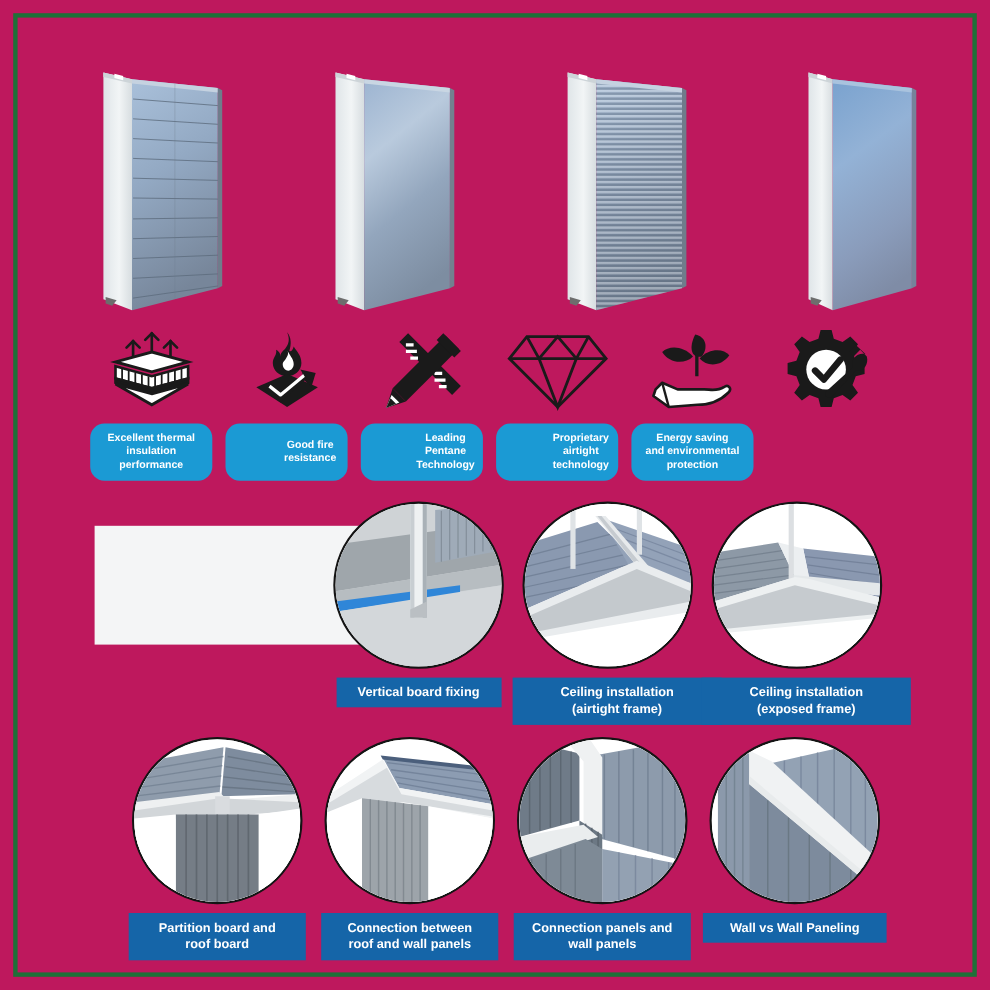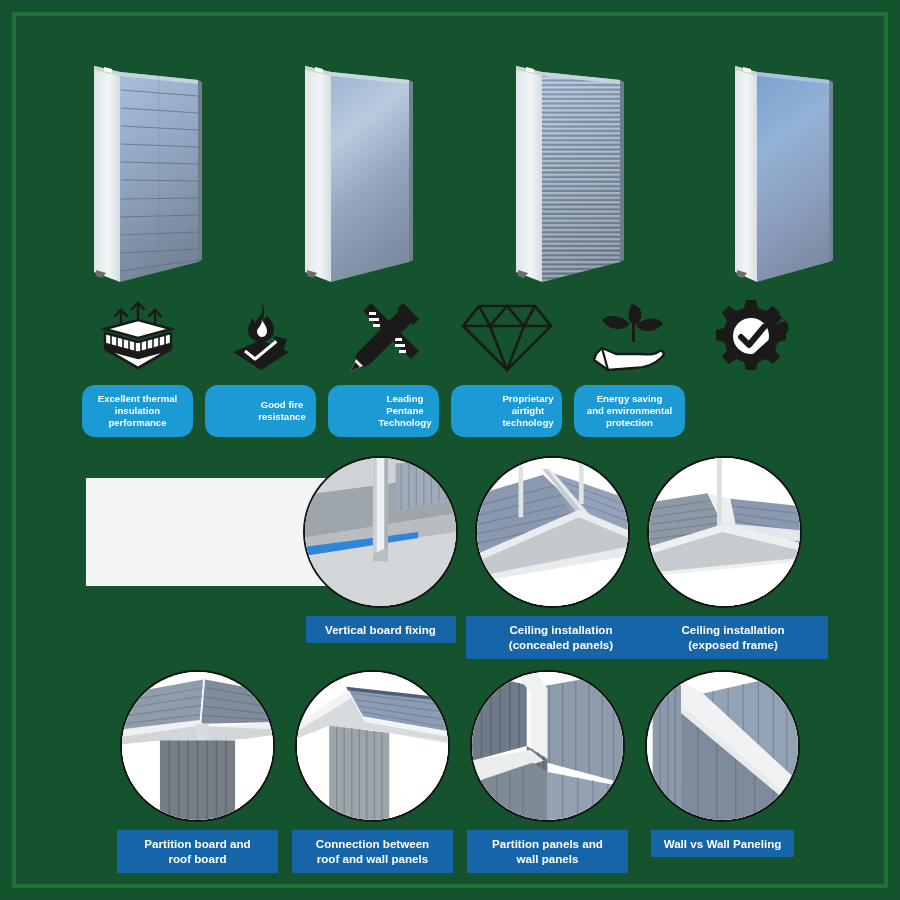--- a/index.html
+++ b/index.html
@@ -10,21 +10,21 @@
   body {
     width: 900px;
     height: 900px;
     font-family: "Liberation Sans", sans-serif;
     overflow: hidden;
   }
   .page {
     position: relative;
     width: 900px;
     height: 900px;
-    background: #14532d;
+    background: #be185d;
     box-sizing: border-box;
   }
   .frame {
     position: absolute;
     left: 12px;
     top: 12px;
     width: 876px;
     height: 876px;
     border: 4px solid #1e7038;
     box-sizing: border-box;
@@ -142,21 +142,21 @@
     font-size: 11.6px;
     font-weight: bold;
     line-height: 1.32;
     text-align: center;
     padding: 6px 6px;
     box-sizing: border-box;
   }
   .cap-mid { width: 190px; }
   .cap-bot { width: 161px; }
   .cap-w1 { width: 150px; }
-  .cap-w2 { width: 143px; }
+  .cap-w2 { width: 167px; }
 </style>
 </head>
 <body>
 
 <div class="page">
 
   <div class="ghost-block"></div>
 
   <div class="panel-row">
 
@@ -493,21 +493,21 @@
           <path d="M70 12 L74 12 L116 64 L112 66 Z" fill="#c6cbd0"></path>
           <rect x="44" y="0" width="5" height="64" fill="#dfe3e6"></rect>
           <rect x="108" y="0" width="5" height="50" fill="#dfe3e6"></rect>
           <path d="M0 104 L108 56 L160 78 L160 110 L0 140 Z" fill="#e9ecee"></path>
           <path d="M0 112 L108 64 L160 86 L160 96 L0 128 Z" fill="#c4c9cd"></path>
           <path d="M0 134 L160 106 L160 160 L0 160 Z" fill="#ffffff"></path>
         </svg>
       </div>
       <div class="cap cap-mid">
         <span>Ceiling installation</span><br>
-        <span>(concealed panels)</span>
+        <span>(airtight frame)</span>
       </div>
     </div>
 
     <div class="circ-cell">
       <div class="circ">
         <svg viewBox="0 0 160 160" preserveAspectRatio="none">
           <rect width="160" height="160" fill="#ffffff"></rect>
           <path d="M0 48 L62 38 L78 72 L0 96 Z" fill="#8d99a6"></path>
           <g stroke="#6e7a88" stroke-width="1.2" opacity="0.7">
             <line x1="0" y1="56" x2="66" y2="46"></line>
@@ -658,21 +658,21 @@
           <path d="M80 108 L160 124 L160 160 L80 160 Z" fill="#93a1b2"></path>
           <g stroke="#77859a" stroke-width="1.4" opacity="0.8">
             <line x1="96" y1="111" x2="96" y2="160"></line>
             <line x1="112" y1="114" x2="112" y2="160"></line>
             <line x1="128" y1="117" x2="128" y2="160"></line>
             <line x1="144" y1="121" x2="144" y2="160"></line>
           </g>
         </svg>
       </div>
       <div class="cap cap-bot">
-        <span>Partition panels and</span><br>
+        <span>Connection panels and</span><br>
         <span>wall panels</span>
       </div>
     </div>
 
     <div class="circ-cell circ-cell-bot">
       <div class="circ">
         <svg viewBox="0 0 160 160" preserveAspectRatio="none">
           <rect width="160" height="160" fill="#ffffff"></rect>
 
           <path d="M56 24 L160 0 L160 140 L56 120 Z" fill="#93a2b4"></path>

